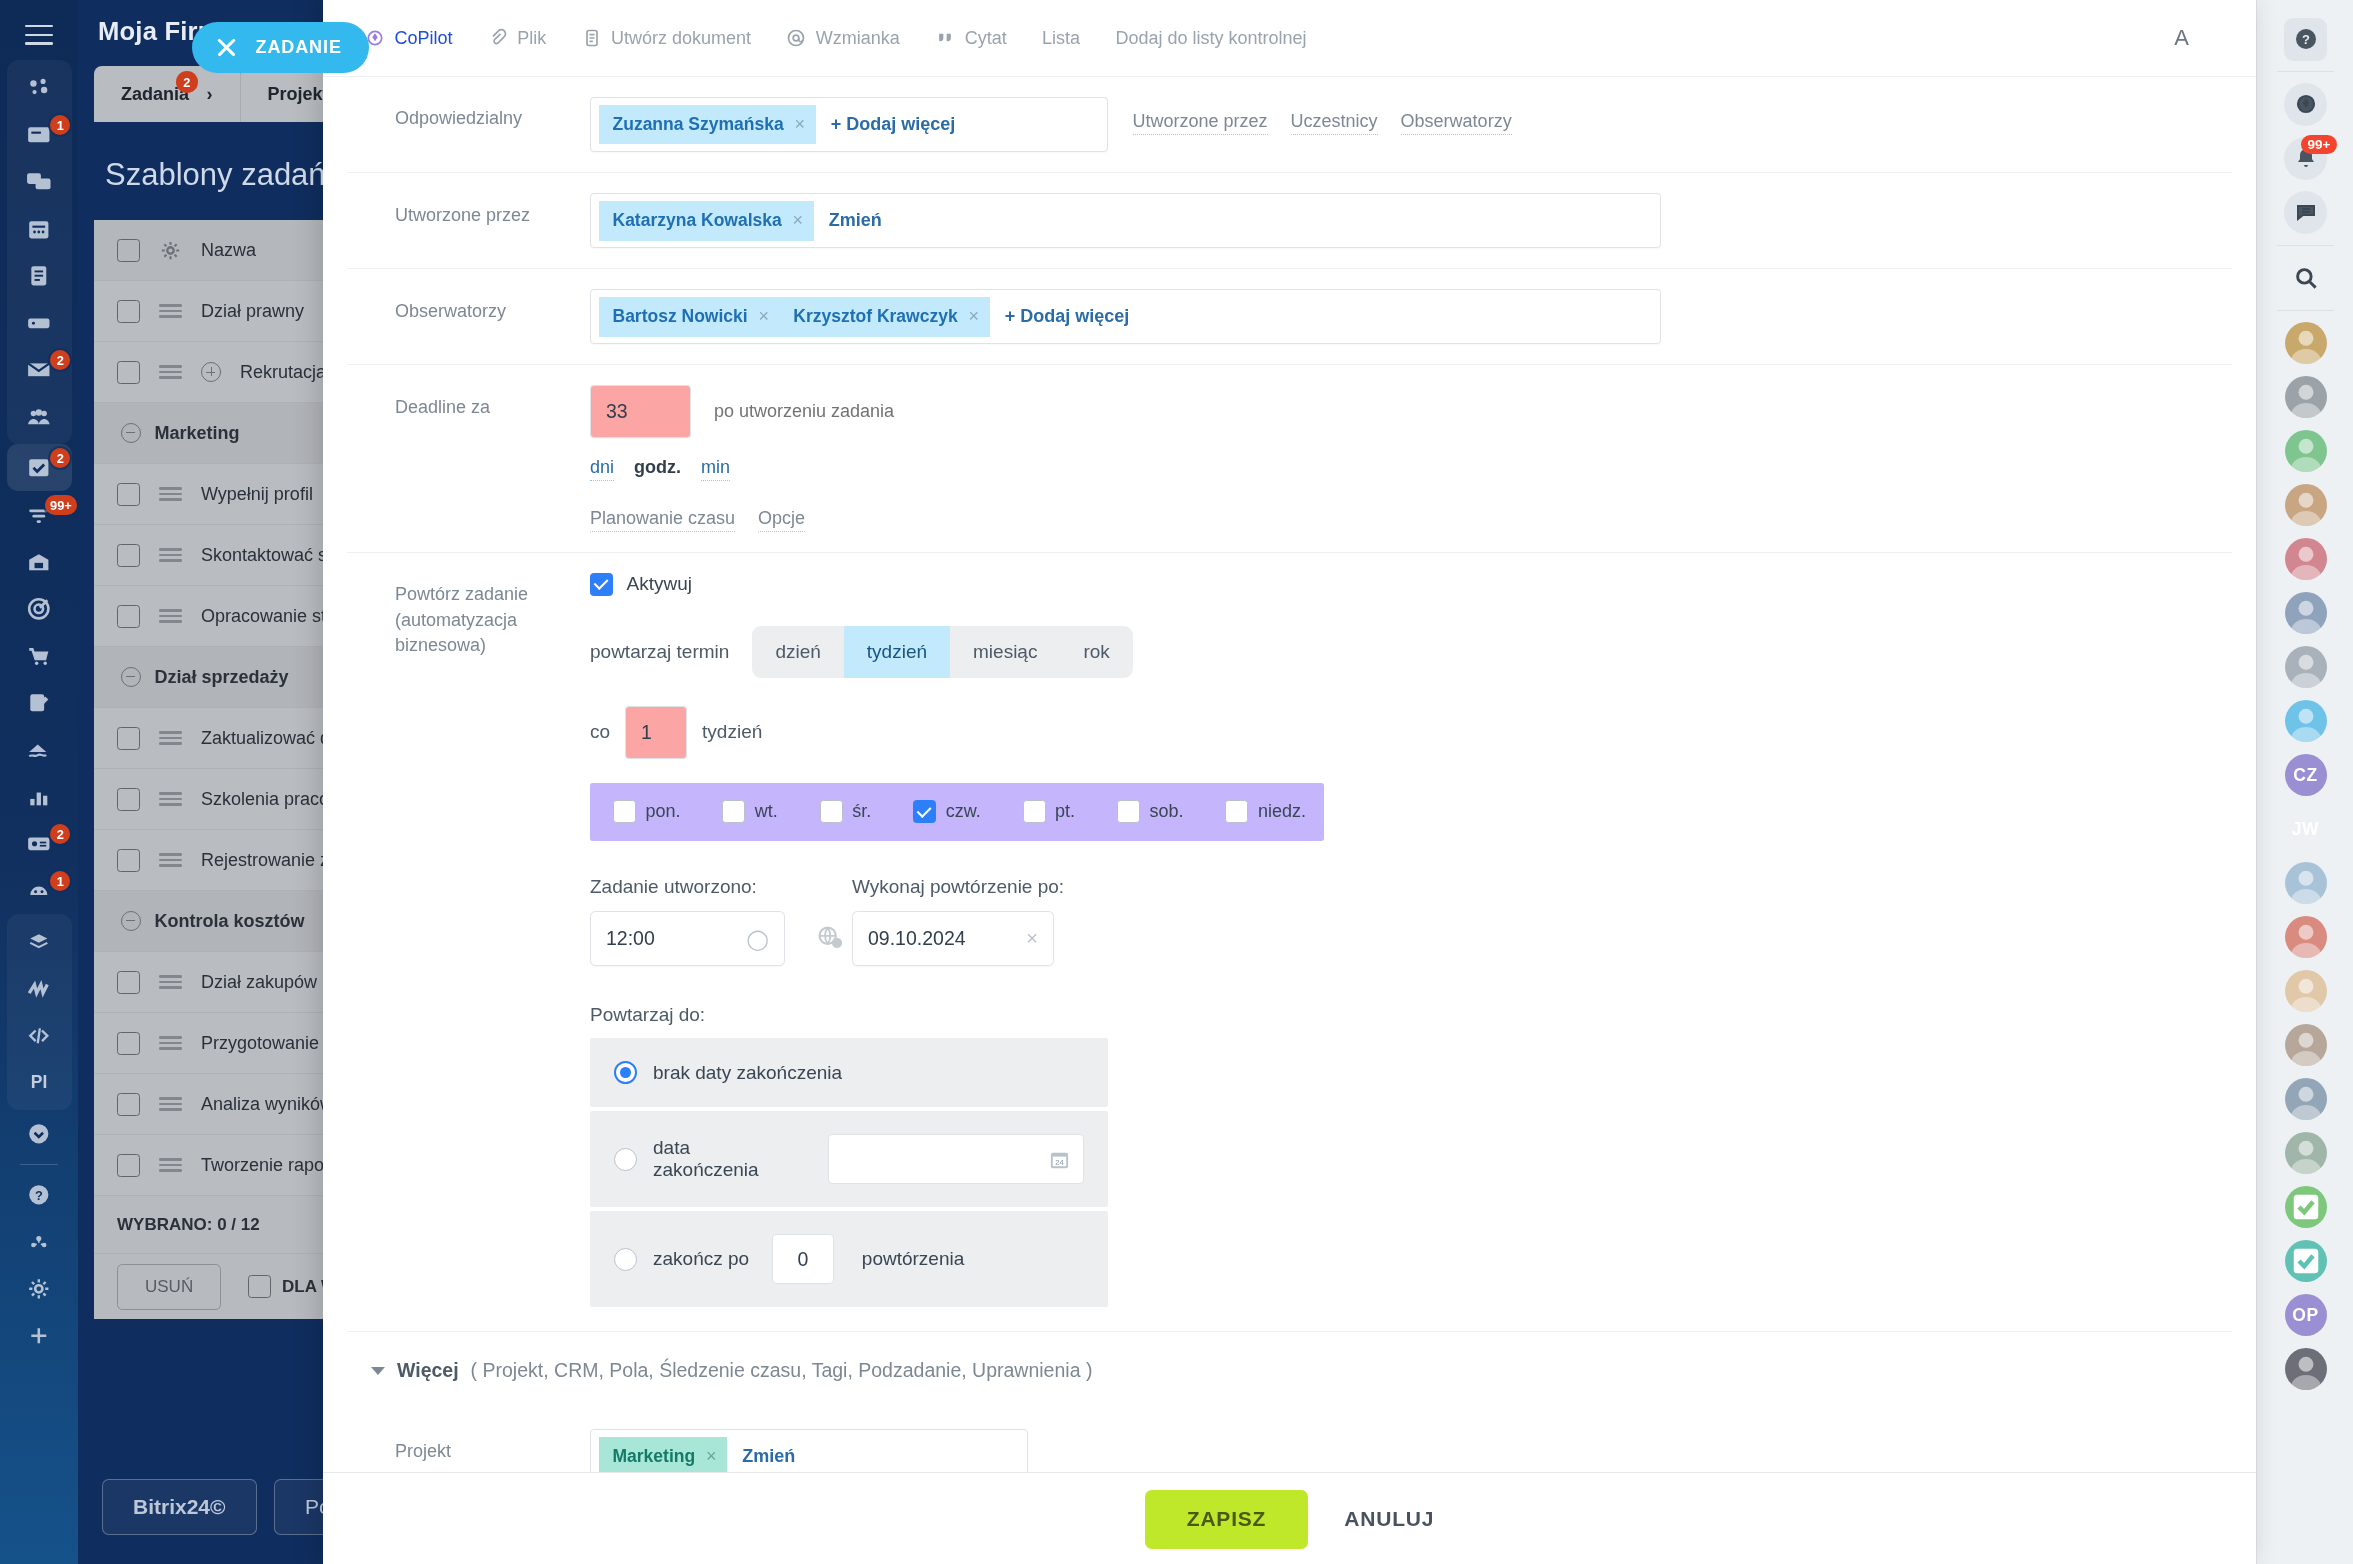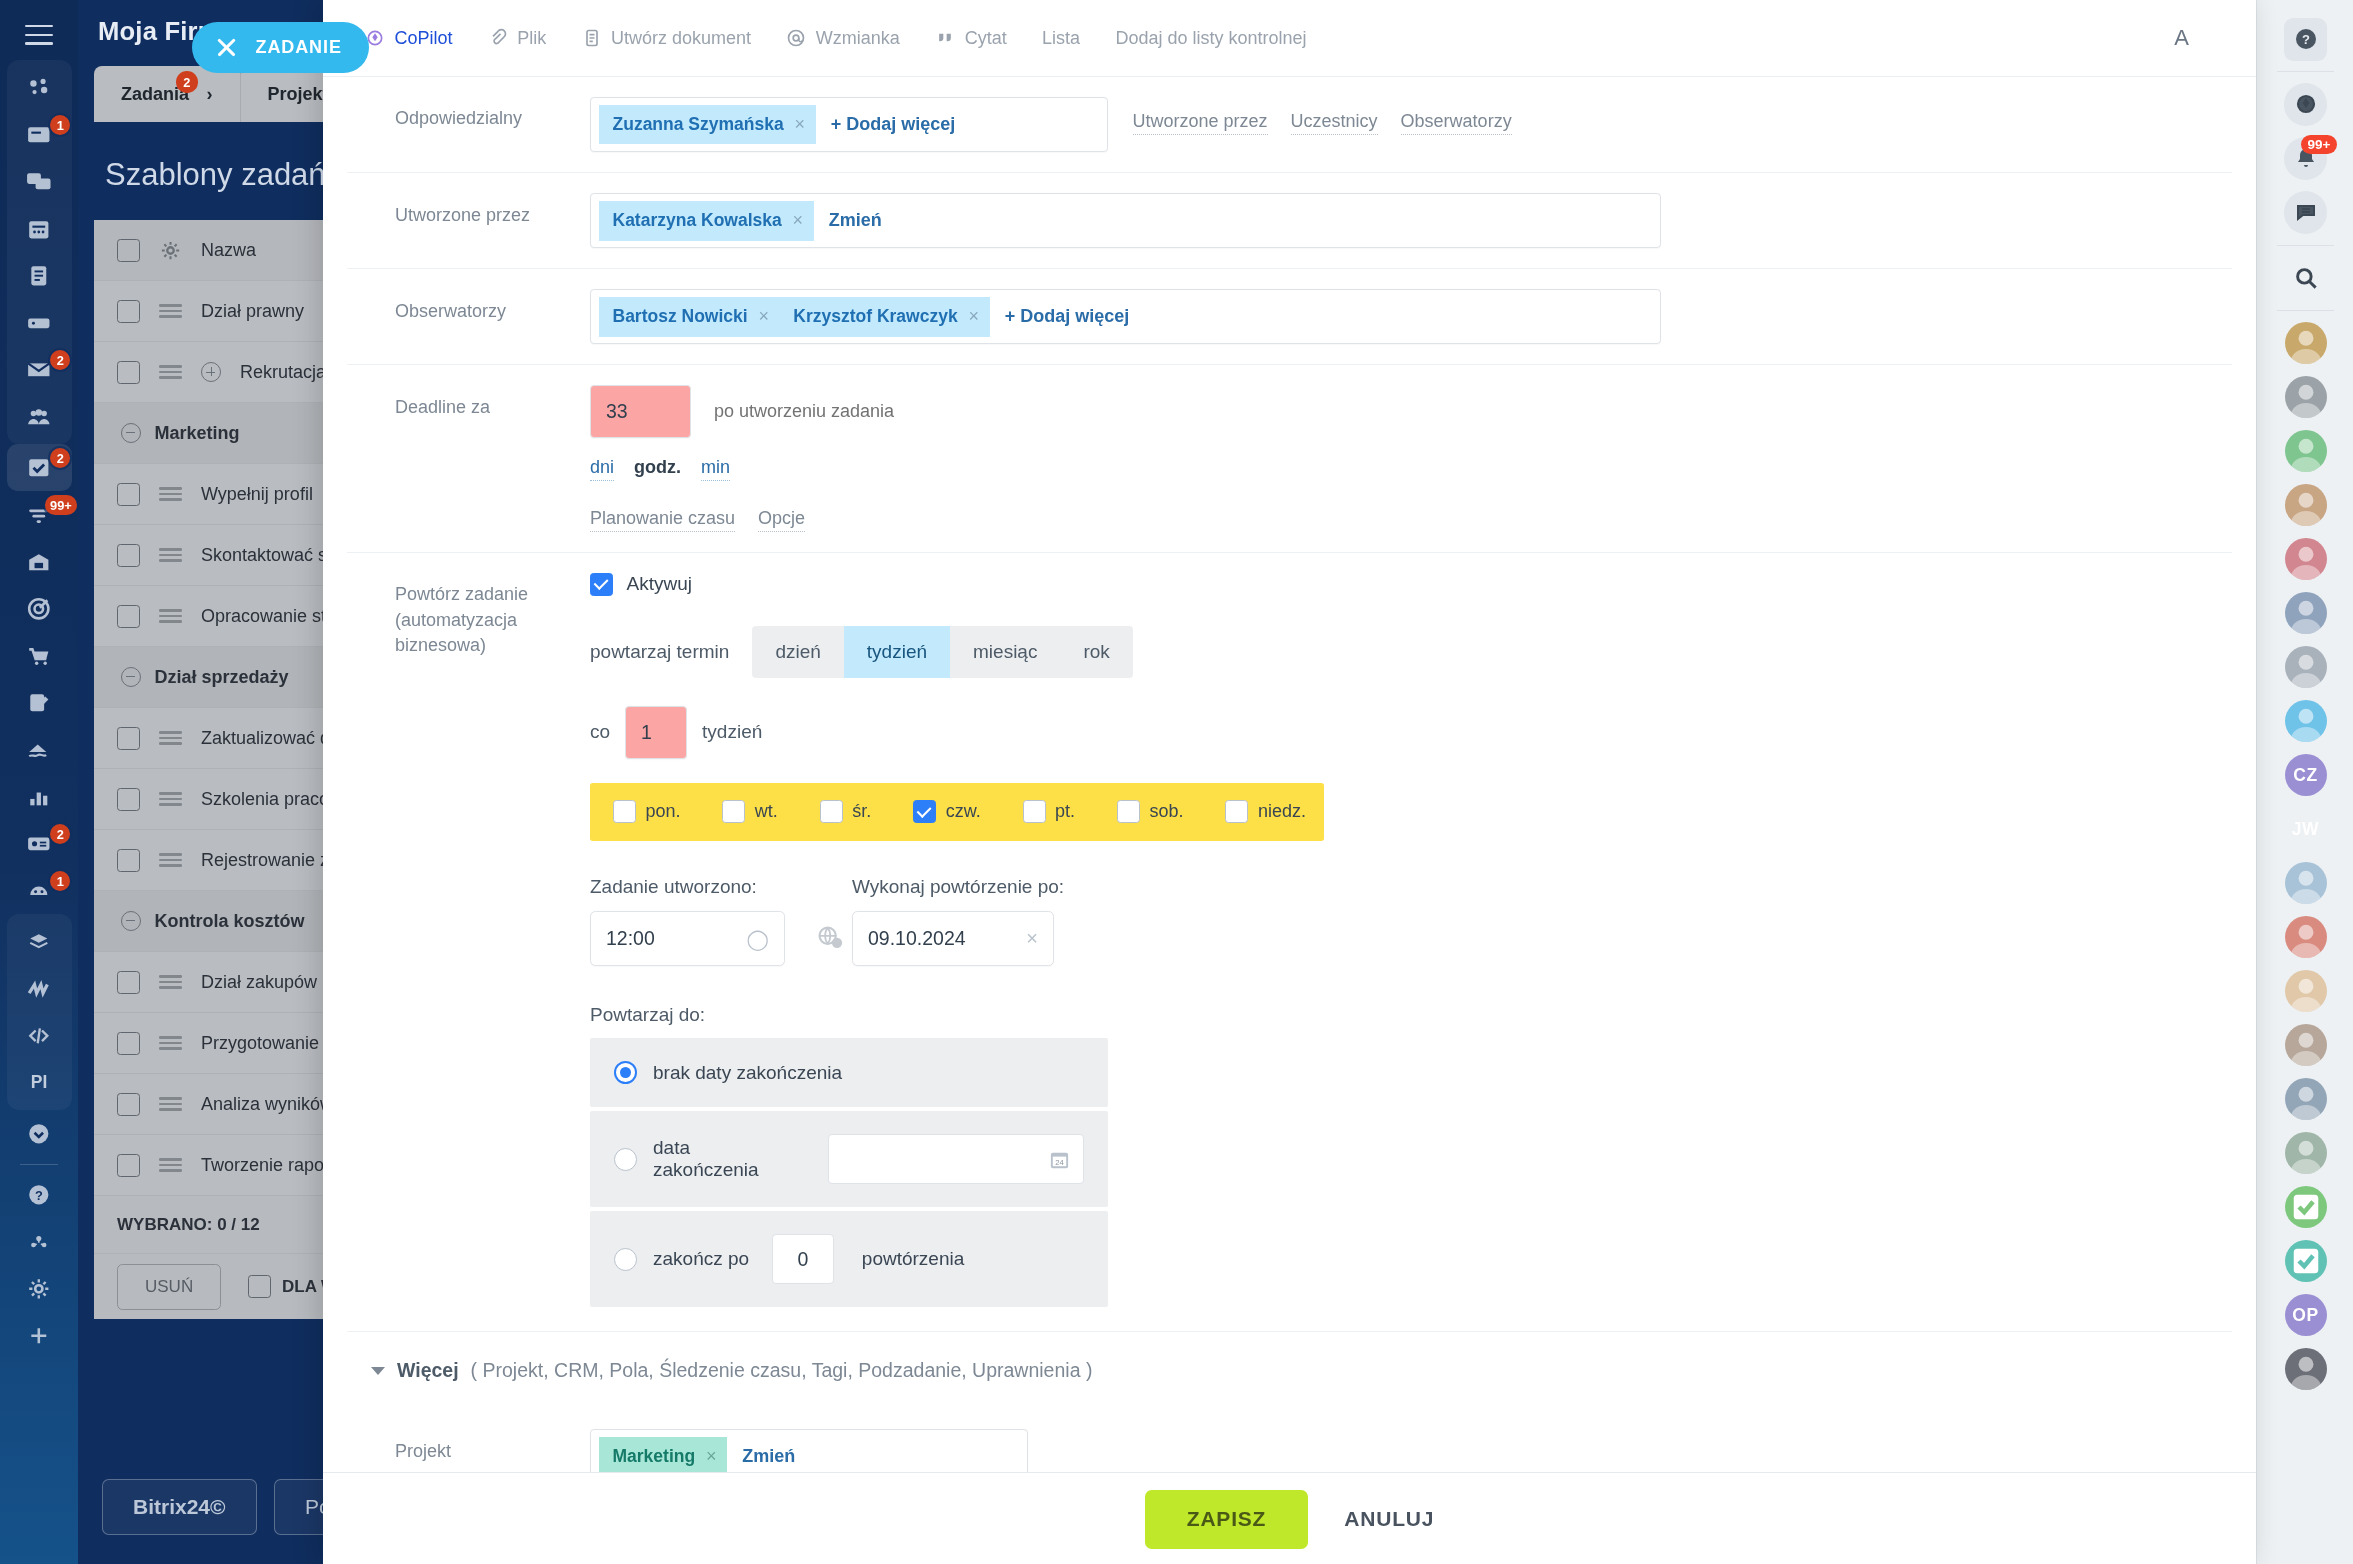--- a/index.html
+++ b/index.html
@@ -177,30 +177,30 @@
   .optrow{ display:flex;gap:23px;margin-top:27px;}
 
   .chkline{ display:flex;align-items:center;gap:13.5px;font-size:19px;color:#3a4653;}
   .cb {
     width:23px;height:23px;border:1.3px solid #b9c2cc;border-radius:3.4px;background:#fff;
     display:inline-flex;align-items:center;justify-content:center;flex:none;
   }
   .cb.on{ background:#2d7ff9;border-color:#2d7ff9; }
   .cb.on:after{content:"";width:10.8px;height:6px;border-left:2.7px solid #fff;border-bottom:2.7px solid #fff;transform:rotate(-45deg) translate(0.7px,-1.3px);}
 
-  .seg { display:inline-flex; background:#eceef0; border-radius:4px; overflow:hidden; }
+  .seg { display:inline-flex; background:#eceef0; border-radius:9px; overflow:hidden; }
   .seg .s { padding:15px 23px;font-size:19px;color:#4d5a67; }
   .seg .s.on { background:#c2eafc; color:#18557f; }
   .segrow{ display:flex;align-items:center;gap:23px;margin-top:30px;}
   .seglbl{ font-size:19px;color:#4d5a67;}
 
   .everyrow{ display:flex;align-items:center;gap:15px;margin-top:28px;font-size:19px;color:#4d5a67;}
 
   .daysbar {
-    margin-top:24px; background:#fde047; border-radius:2.7px;
+    margin-top:24px; background:#c4b5fd; border-radius:2.7px;
     display:flex; align-items:center; gap:0; padding:17.5px 23px; width:734px;
   }
   .daychk{ display:flex;align-items:center;gap:9.4px;font-size:18px;color:#3a4653;margin-right:42px;}
   .daychk:last-child{margin-right:0;}
 
   .dtwrap{ display:flex; gap:0; margin-top:35px; }
   .dtcol{ margin-right:31px; }
   .dtlbl{ font-size:19px;color:#4d5a67;margin-bottom:13.5px;}
   .dtinp{
     border:0.7px solid #dfe3e7;border-radius:5.4px;background:#fff;height:55px;

